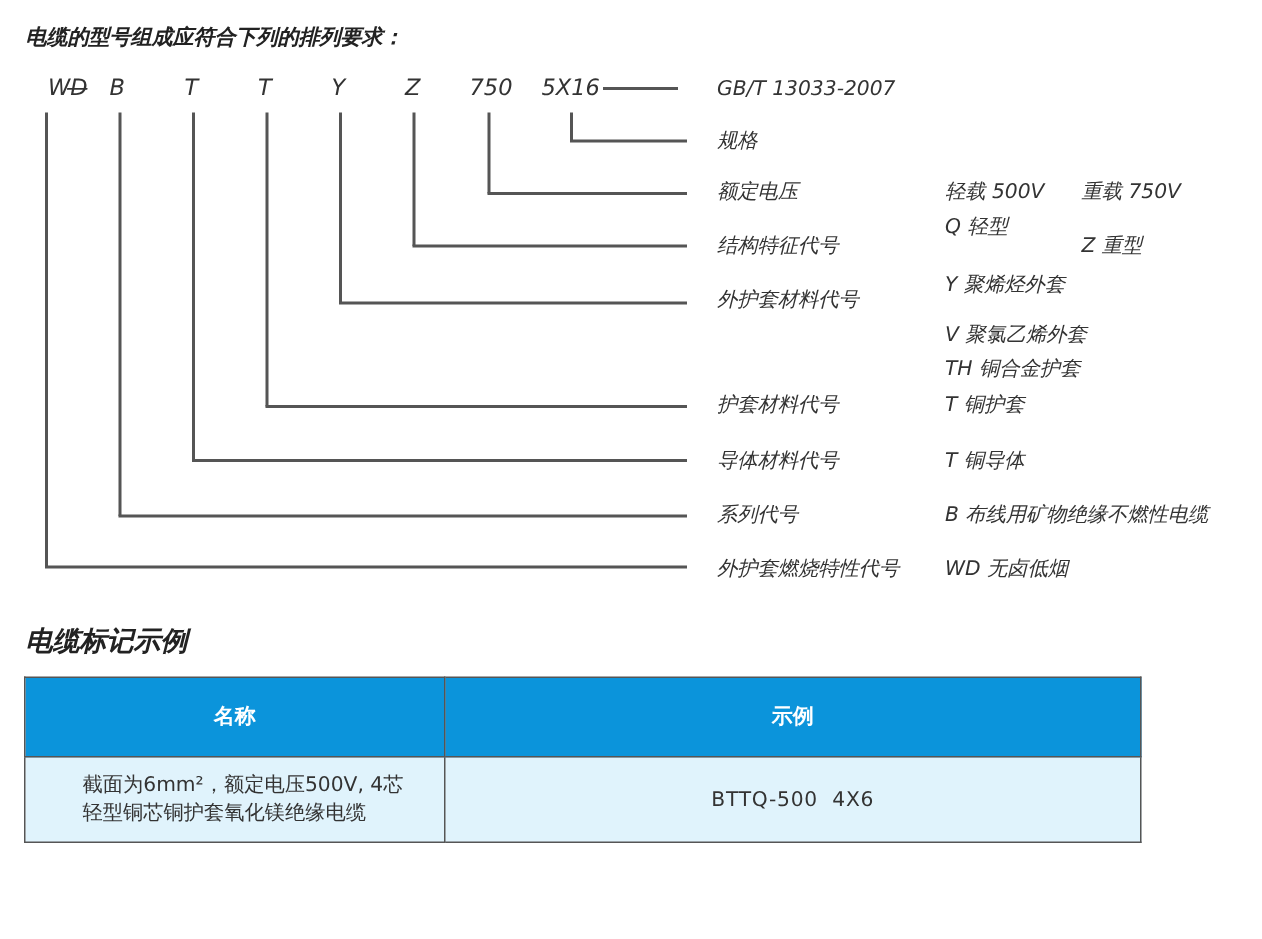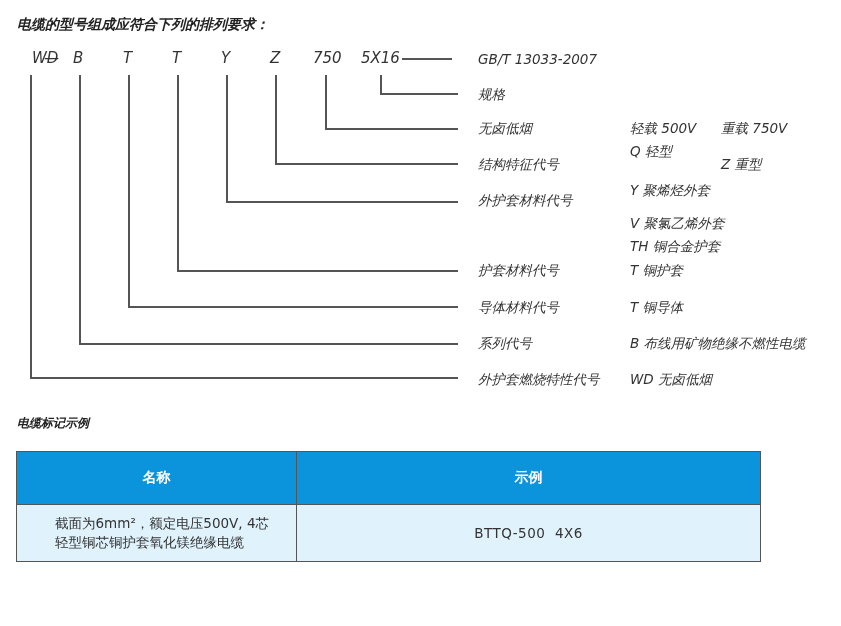--- a/index.html
+++ b/index.html
@@ -4,21 +4,21 @@
 <style>
   html, body { margin: 0; padding: 0; background: #ffffff; }
   body { width: 841px; height: 626px; position: relative; overflow: hidden;
          font-family: "DejaVu Sans", "Liberation Sans", sans-serif; color: #333333; }
   .abs { position: absolute; white-space: nowrap; font-style: italic; }
   .title { left: 17px; top: 16px; font-size: 14px; font-weight: bold; color: #222222; }
   .code { top: 48px; font-size: 15px; color: #333333; line-height: 20px; }
   .label { font-size: 13.5px; color: #333333; line-height: 18px; }
   .vline { position: absolute; width: 1.5px; background: #555555; }
   .hline { position: absolute; height: 1.5px; background: #555555; }
-  .section-title { left: 17px; top: 415px; font-size: 12px; font-weight: bold; color: #222222; }
+  .section-title { left: 17px; top: 415px; font-size: 18px; font-weight: bold; color: #222222; }
   table.example { position: absolute; left: 16px; top: 451px; width: 745px;
                   border-collapse: collapse; font-size: 13.5px; }
   table.example th { background: #0b94db; color: #ffffff; font-weight: bold; height: 50px;
                      border: 1px solid #555555; font-size: 14px; }
   table.example td { border: 1px solid #555555; color: #333333; line-height: 19px; }
   table.example tr.row-1 td { background: #e0f3fc; height: 54px; }
   table.example tr.row-2 td { background: #ffffff; height: 58px; }
   td.name-cell { padding: 0 20px 0 38px; width: 219px; text-align: left; }
   td.example-cell { text-align: center; letter-spacing: 0.5px; }
 </style>
@@ -53,21 +53,21 @@
   <div class="hline" style="left:325px; top:128px; width:133px;"></div>
   <div class="hline" style="left:275px; top:163px; width:183px;"></div>
   <div class="hline" style="left:226px; top:201px; width:232px;"></div>
   <div class="hline" style="left:177px; top:270px; width:281px;"></div>
   <div class="hline" style="left:128px; top:306px; width:330px;"></div>
   <div class="hline" style="left:79px; top:343px; width:379px;"></div>
   <div class="hline" style="left:30px; top:377px; width:428px;"></div>
 
   <span class="abs label" style="left:478px; top:85px;">规格</span>
 
-  <span class="abs label" style="left:478px; top:119px;">无卤低烟</span>
+  <span class="abs label" style="left:478px; top:119px;">额定电压</span>
   <span class="abs label" style="left:630px; top:119px;">轻载 500V</span>
   <span class="abs label" style="left:721px; top:119px;">重载 750V</span>
 
   <span class="abs label" style="left:478px; top:155px;">结构特征代号</span>
   <span class="abs label" style="left:630px; top:142px;">Q 轻型</span>
   <span class="abs label" style="left:721px; top:155px;">Z 重型</span>
 
   <span class="abs label" style="left:478px; top:191px;">外护套材料代号</span>
   <span class="abs label" style="left:630px; top:181px;">Y 聚烯烃外套</span>
   <span class="abs label" style="left:630px; top:214px;">V 聚氯乙烯外套</span>

